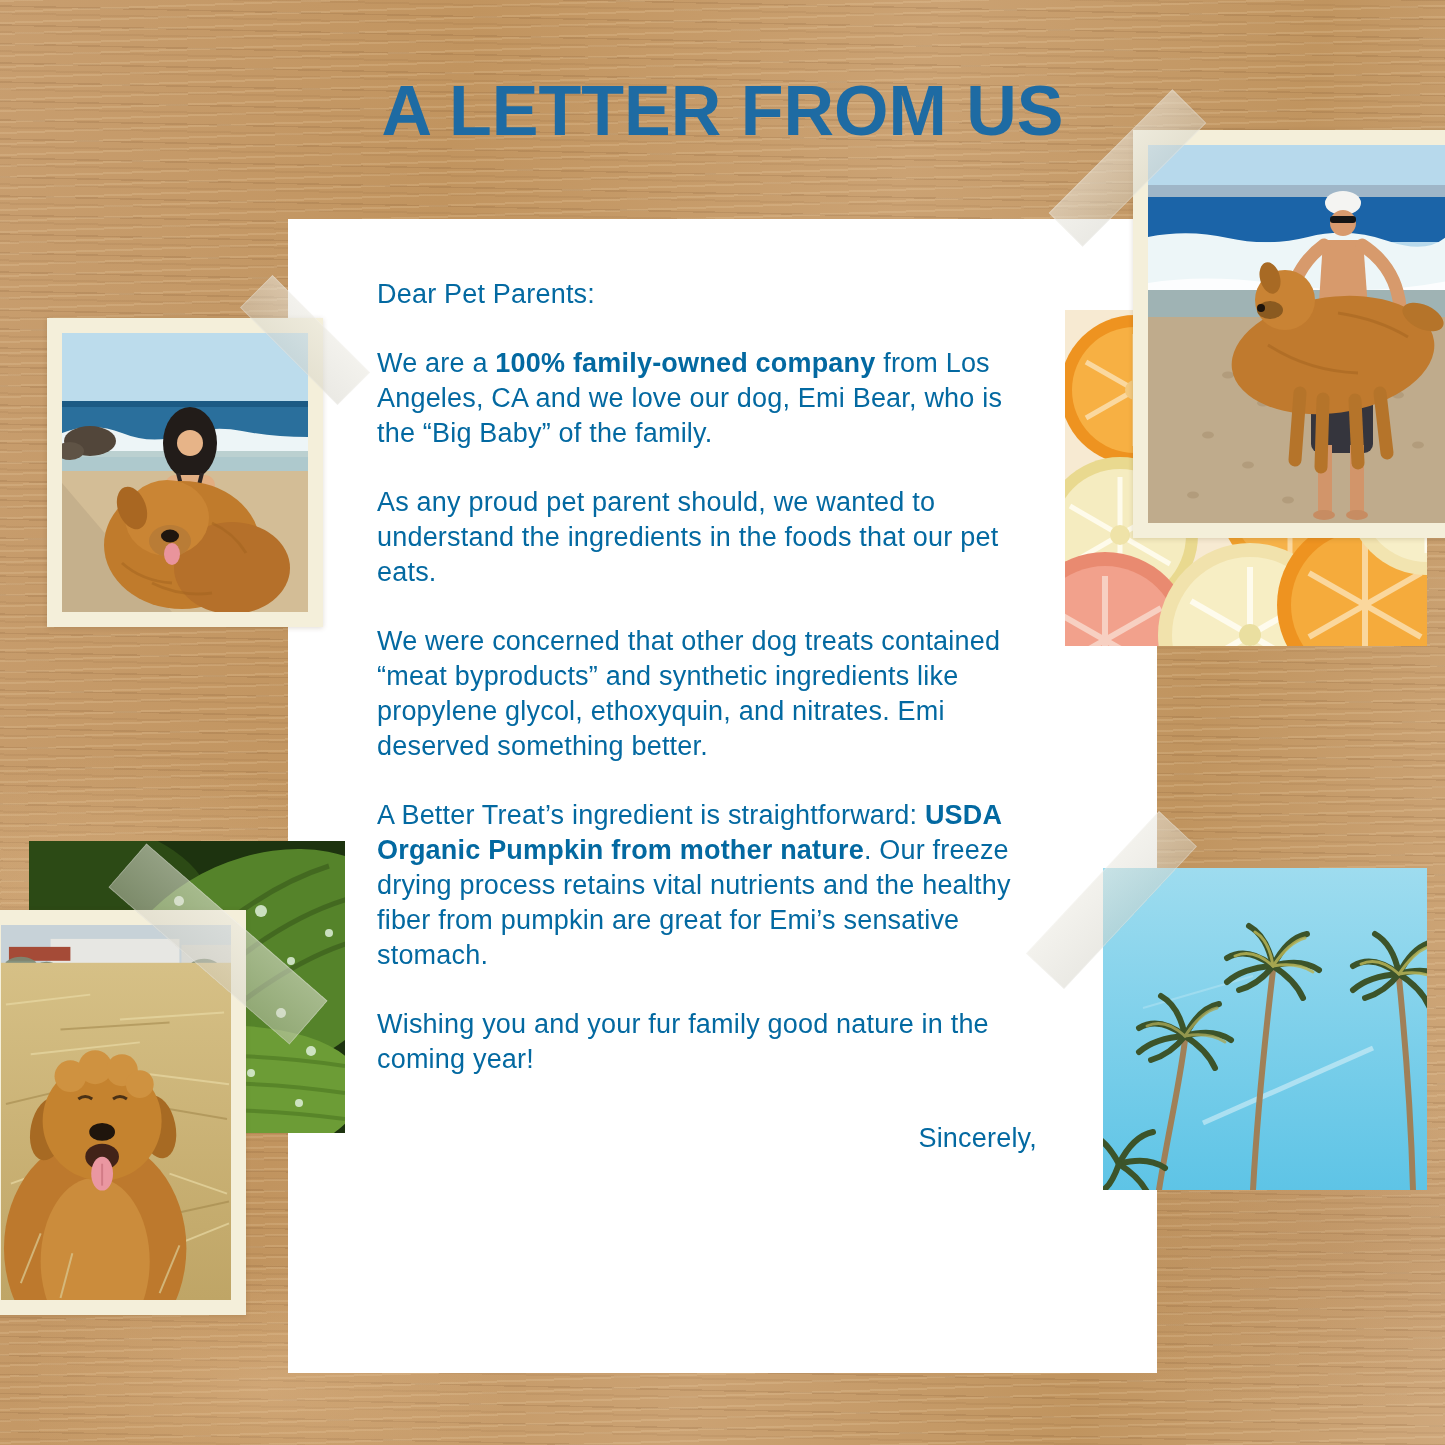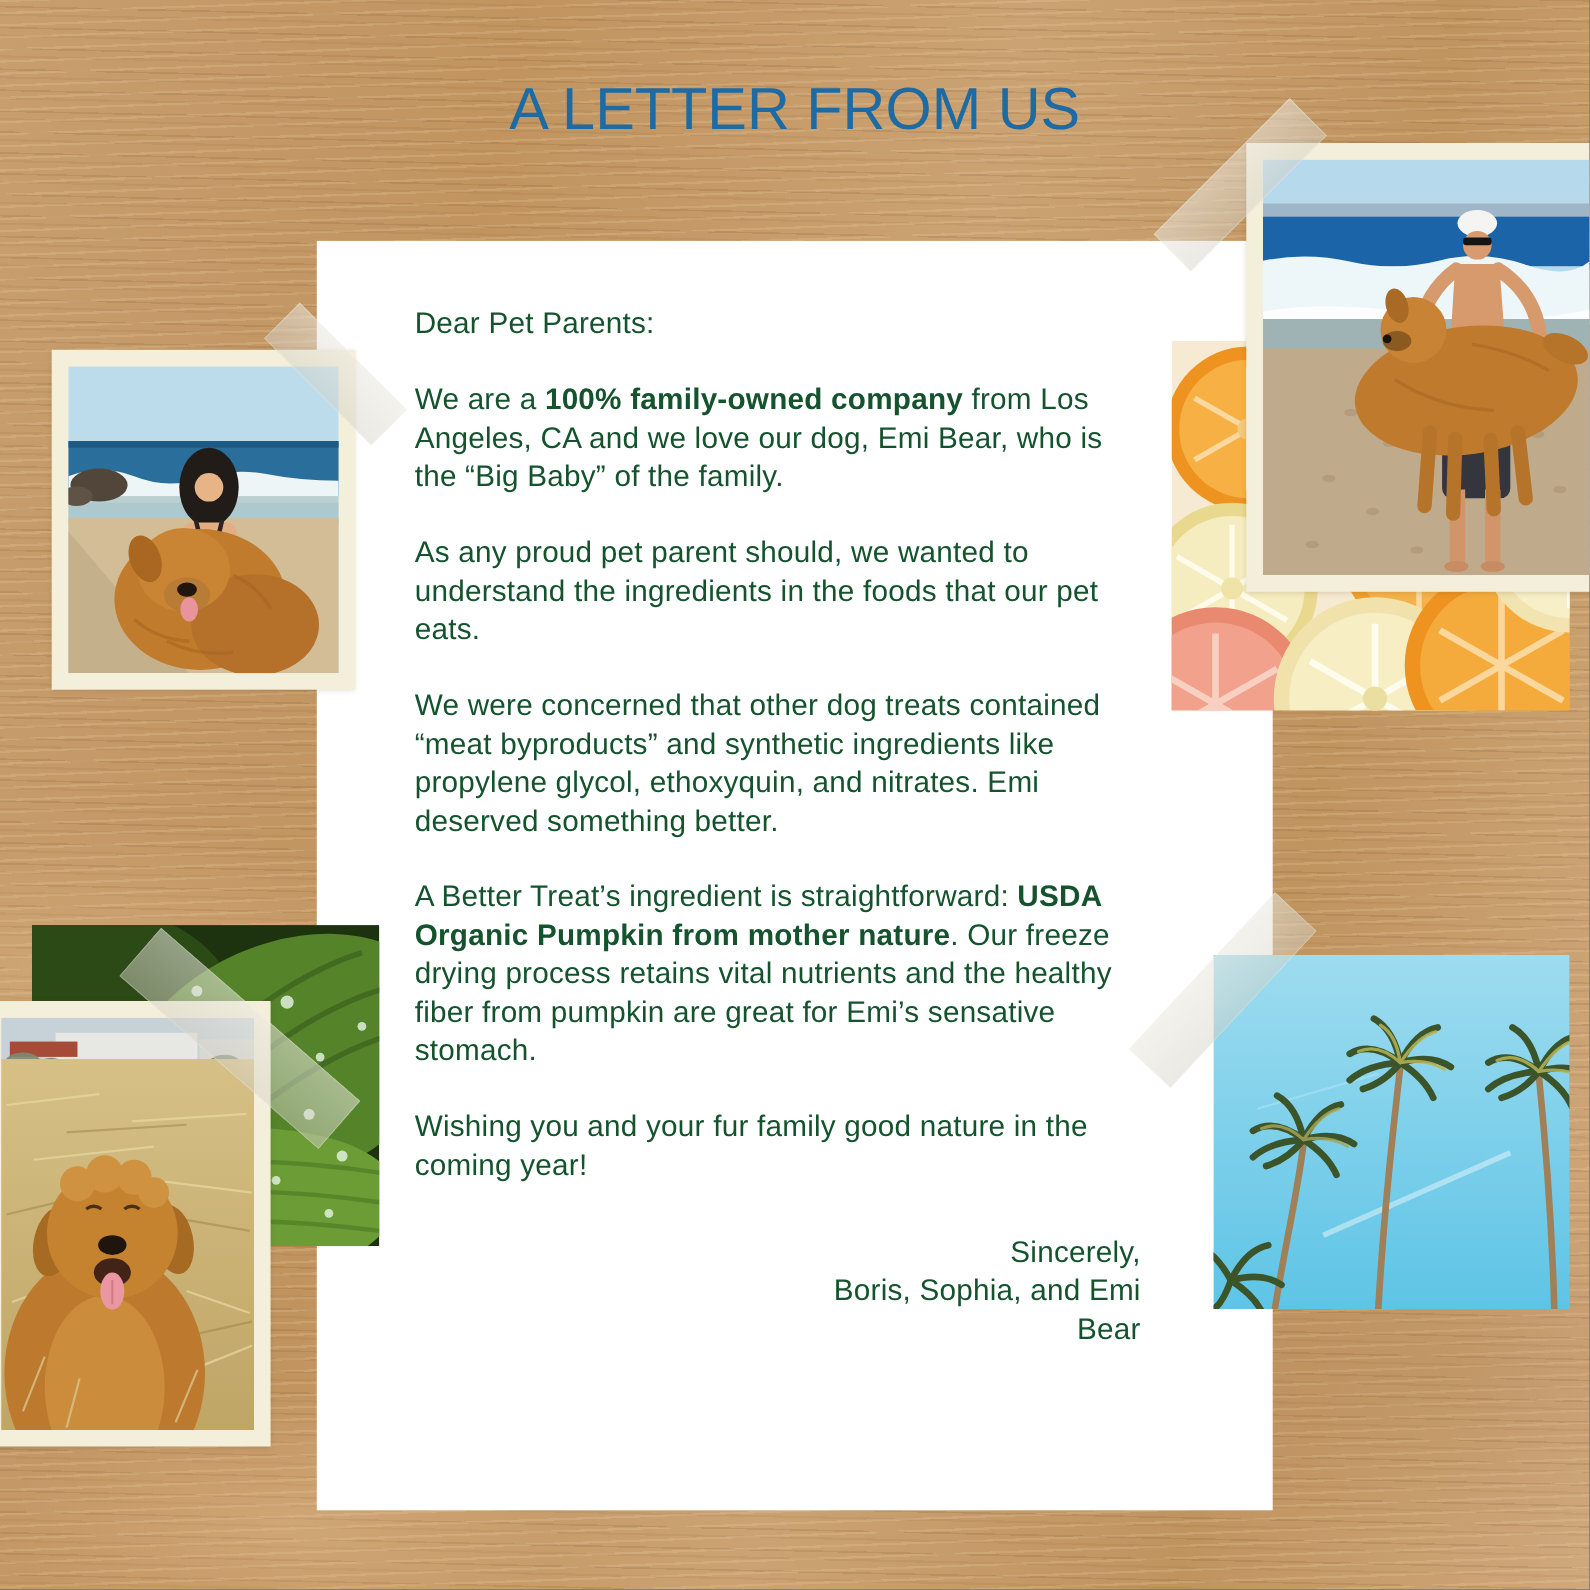--- a/index.html
+++ b/index.html
@@ -7,25 +7,25 @@
   .canvas{position:relative;width:1445px;height:1445px;overflow:hidden;
     background:
       radial-gradient(300px 130px at 72% 22%, rgba(139,94,52,.20), transparent 70%),
       radial-gradient(420px 200px at 8% 62%, rgba(235,202,158,.28), transparent 70%),
       radial-gradient(500px 240px at 92% 86%, rgba(150,103,58,.16), transparent 70%),
       radial-gradient(360px 180px at 18% 96%, rgba(240,206,168,.30), transparent 70%),
       repeating-linear-gradient(178deg, rgba(255,233,195,.15) 0 2px, rgba(0,0,0,0) 2px 11px),
       repeating-linear-gradient(181.3deg, rgba(104,64,30,.13) 0 1.5px, rgba(0,0,0,0) 1.5px 7px, rgba(104,64,30,.07) 7px 9px, rgba(0,0,0,0) 9px 19px),
       linear-gradient(100deg, #c89e6f 0%, #c1945f 28%, #cba273 55%, #c0945f 78%, #cfa87c 100%);
   }
-  .title{position:absolute;left:0;right:0;top:62px;margin:0;text-align:center;
-    font-size:54px;line-height:74px;font-weight:normal;letter-spacing:0px;z-index:5;}
+  .title{position:absolute;left:0;right:0;top:62px;margin:12px;text-align:center;
+    font-size:70px;line-height:74px;font-weight:bold;letter-spacing:0px;z-index:5;}
   .paper{position:absolute;left:288px;top:219px;width:869px;height:1154px;background:#ffffff;
     z-index:1;box-sizing:border-box;padding:58px 120px 0 89px;}
-  .paper p{margin:0 0 34px 0;font-size:27px;line-height:35px;color:#14532d;letter-spacing:.2px;}
+  .paper p{margin:0 0 34px 0;font-size:27px;line-height:35px;color:#0369a1;letter-spacing:.2px;}
   .em{font-weight:bold;}
   .signoff{margin-left:345px;margin-top:44px;}
   .signoff p{margin:0;text-align:right;}
   figure{margin:0;}
   .flat{position:absolute;z-index:2;overflow:hidden;}
   .framed{position:absolute;z-index:3;background:#f4efda;padding:15px;box-sizing:border-box;
     box-shadow:0 1px 5px rgba(90,60,30,.18);}
   .photo-inner{width:100%;height:100%;overflow:hidden;}
   svg{display:block;}
   .f-woman{left:47px;top:318px;width:276px;height:309px;}
@@ -233,21 +233,20 @@
 
   <section class="paper">
     <p><span>Dear Pet Parents:</span></p>
     <p><span>We are a </span><b class="em">100% family-owned company</b><span> from Los Angeles, CA and we love our dog, Emi Bear, who is the “Big Baby” of the family.</span></p>
     <p><span>As any proud pet parent should, we wanted to understand the ingredients in the foods that our pet eats.</span></p>
     <p><span>We were concerned that other dog treats contained “meat byproducts” and synthetic ingredients like propylene glycol, ethoxyquin, and nitrates. Emi deserved something better.</span></p>
     <p><span>A Better Treat’s ingredient is straightforward: </span><b class="em">USDA Organic Pumpkin from mother nature</b><span>. Our freeze drying process retains vital nutrients and the healthy fiber from pumpkin are great for Emi’s sensative stomach.</span></p>
     <p><span>Wishing you and your fur family good nature in the coming year!</span></p>
     <div class="signoff">
       <p><span>Sincerely,</span></p>
-      <p><span>Boris, Sophia, and Emi Bear</span></p>
     </div>
   </section>
 
   <figure class="framed f-woman">
     <div class="photo-inner">
       <svg width="100%" height="100%" viewBox="0 0 246 279" preserveAspectRatio="none">
         <rect width="246" height="279" fill="#bcdcec"></rect>
         <rect y="68" width="246" height="50" fill="#2a6f9c"></rect>
         <rect y="68" width="246" height="6" fill="#1c5a84"></rect>
         <path d="M0,100 Q30,88 60,100 T120,102 T180,98 T246,104 L246,124 L0,124 Z" fill="#edf5f7"></path>

